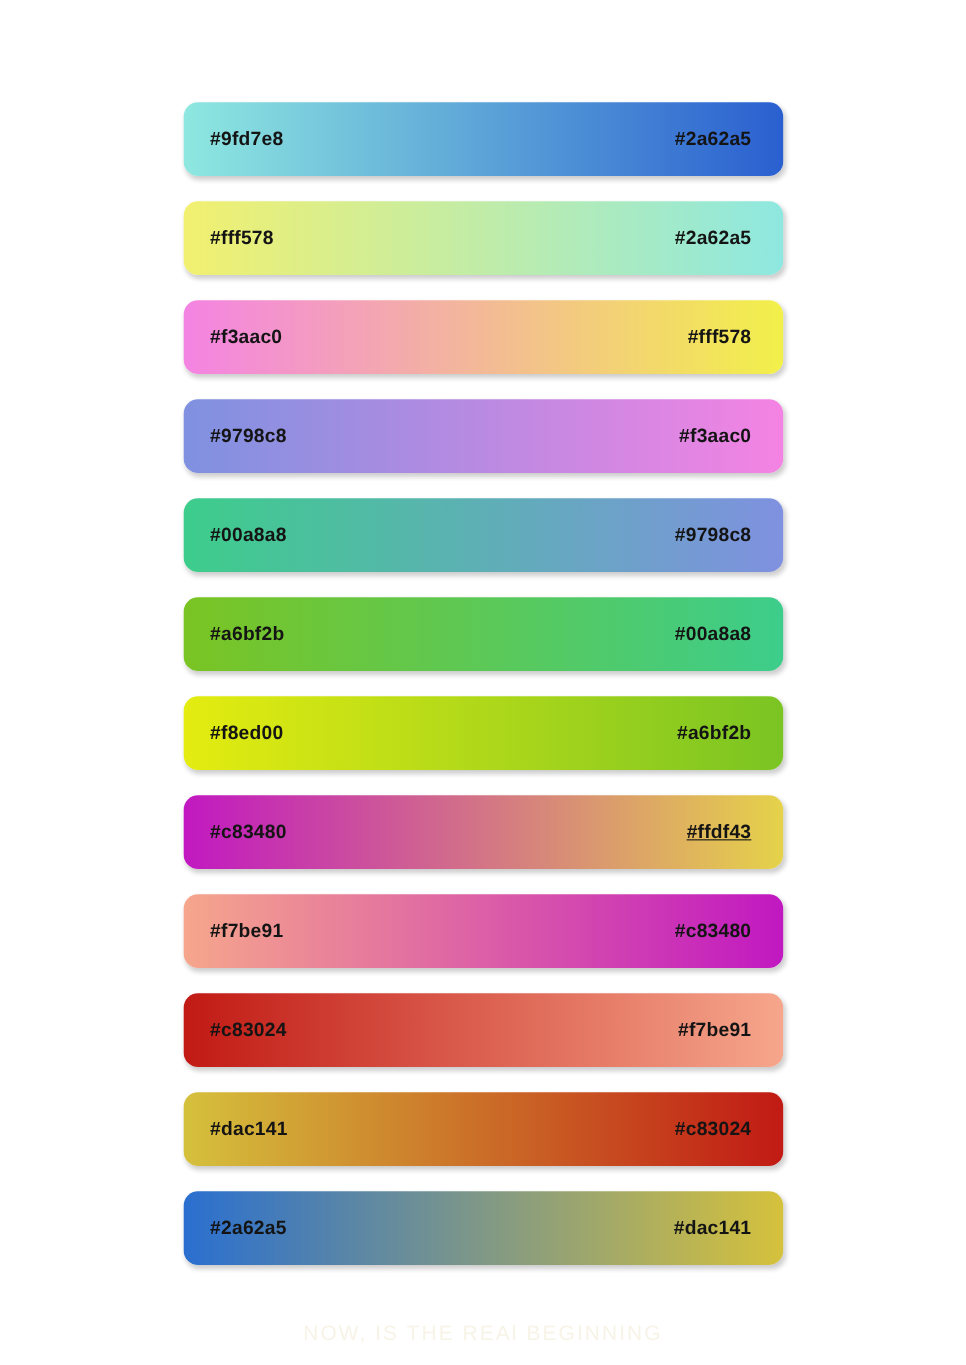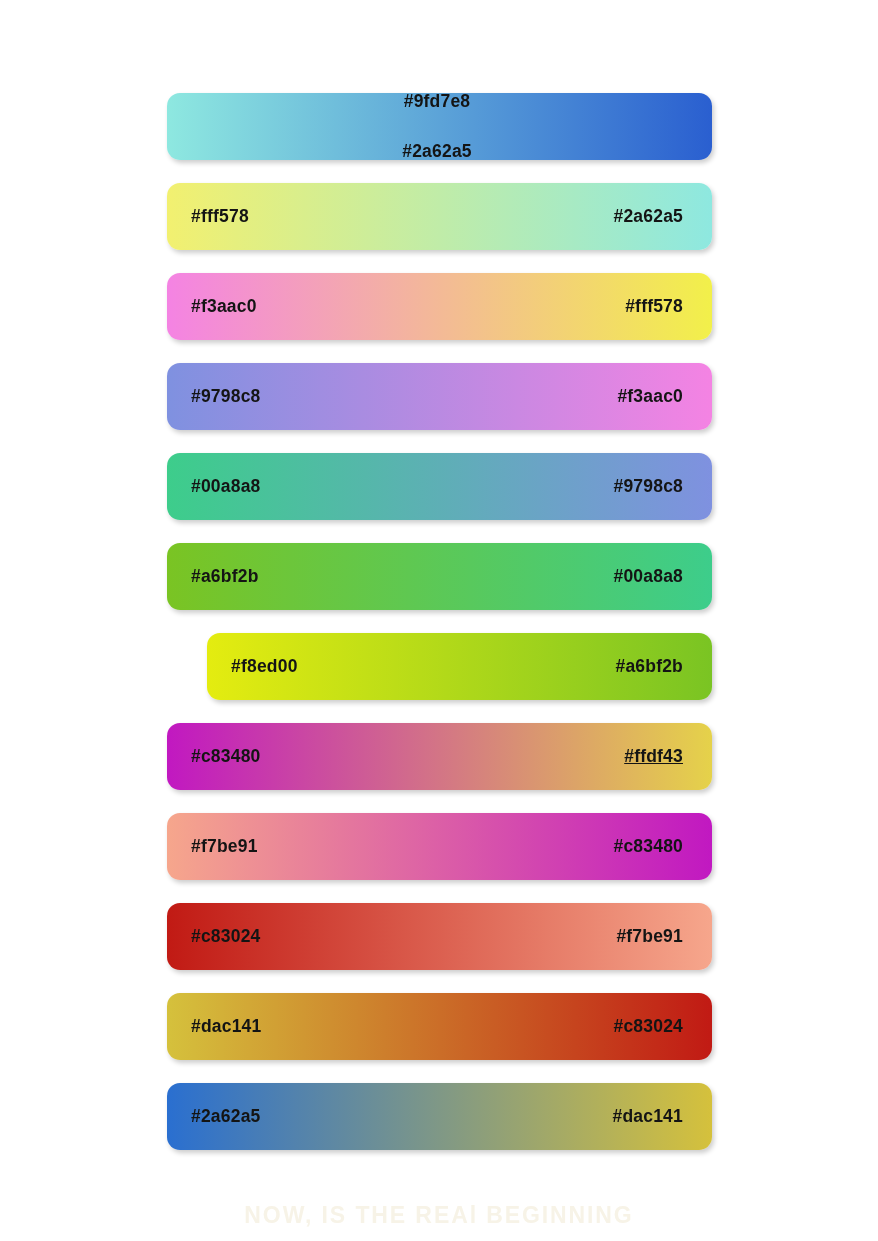--- a/index.html
+++ b/index.html
@@ -63,36 +63,36 @@
   .swatch-label.end-label {
     text-align: right;
   }
 
   #footer-note {
     position: absolute;
     left: 0;
     right: 0;
     top: 1202px;
     text-align: center;
-    font-size: 23px;
-    font-weight: 700;
+    font-size: 19px;
+    font-weight: 400;
     letter-spacing: 1.9px;
     color: #f7f3e7;
     font-family: "Liberation Sans", "DejaVu Sans", sans-serif;
     white-space: nowrap;
     user-select: none;
   }
 </style>
 </head>
 <body style="background: rgb(255, 255, 255);">
 
 <div id="palette-page">
 
   <div id="gradient-list">
-      <div class="gradient-row" style="background: linear-gradient(to right, rgb(142, 232, 224) 0%, rgb(42, 95, 208) 100%); flex-direction: column;">
+      <div class="gradient-row" style="background: linear-gradient(to right, rgb(142, 232, 224) 0%, rgb(42, 95, 208) 100%);">
         <span class="swatch-label start-label" style="color: rgb(20, 20, 20);">#9fd7e8</span>
         <span class="swatch-label end-label" style="color: rgb(20, 20, 20);">#2a62a5</span>
       </div>
       <div class="gradient-row" style="background: linear-gradient(to right, rgb(242, 240, 112) 0%, rgb(142, 232, 224) 100%);">
         <span class="swatch-label start-label" style="color: rgb(20, 20, 20);">#fff578</span>
         <span class="swatch-label end-label" style="color: rgb(20, 20, 20);">#2a62a5</span>
       </div>
       <div class="gradient-row" style="background: linear-gradient(to right, rgb(244, 131, 227) 0%, rgb(242, 240, 74) 100%);">
         <span class="swatch-label start-label" style="color: rgb(20, 20, 20);">#f3aac0</span>
         <span class="swatch-label end-label" style="color: rgb(20, 20, 20);">#fff578</span>
@@ -102,21 +102,21 @@
         <span class="swatch-label end-label" style="color: rgb(20, 20, 20);">#f3aac0</span>
       </div>
       <div class="gradient-row" style="background: linear-gradient(to right, rgb(61, 205, 139) 0%, rgb(127, 145, 224) 100%);">
         <span class="swatch-label start-label" style="color: rgb(20, 20, 20);">#00a8a8</span>
         <span class="swatch-label end-label" style="color: rgb(20, 20, 20);">#9798c8</span>
       </div>
       <div class="gradient-row" style="background: linear-gradient(to right, rgb(122, 196, 35) 0%, rgb(61, 205, 139) 100%);">
         <span class="swatch-label start-label" style="color: rgb(20, 20, 20);">#a6bf2b</span>
         <span class="swatch-label end-label" style="color: rgb(20, 20, 20);">#00a8a8</span>
       </div>
-      <div class="gradient-row" style="background: linear-gradient(to right, rgb(228, 236, 16) 0%, rgb(122, 196, 35) 100%); margin-left: 40px;">
+      <div class="gradient-row" style="background: linear-gradient(to right, rgb(228, 236, 16) 0%, rgb(122, 196, 35) 100%);">
         <span class="swatch-label start-label" style="color: rgb(20, 20, 20);">#f8ed00</span>
         <span class="swatch-label end-label" style="color: rgb(20, 20, 20);">#a6bf2b</span>
       </div>
       <div class="gradient-row" style="background: linear-gradient(to right, rgb(193, 24, 193) 0%, rgb(229, 210, 74) 100%);">
         <span class="swatch-label start-label" style="color: rgb(20, 20, 20);">#c83480</span>
         <span class="swatch-label end-label" style="color: rgb(20, 20, 20); text-decoration: underline;">#ffdf43</span>
       </div>
       <div class="gradient-row" style="background: linear-gradient(to right, rgb(246, 166, 140) 0%, rgb(193, 24, 193) 100%);">
         <span class="swatch-label start-label" style="color: rgb(20, 20, 20);">#f7be91</span>
         <span class="swatch-label end-label" style="color: rgb(20, 20, 20);">#c83480</span>

